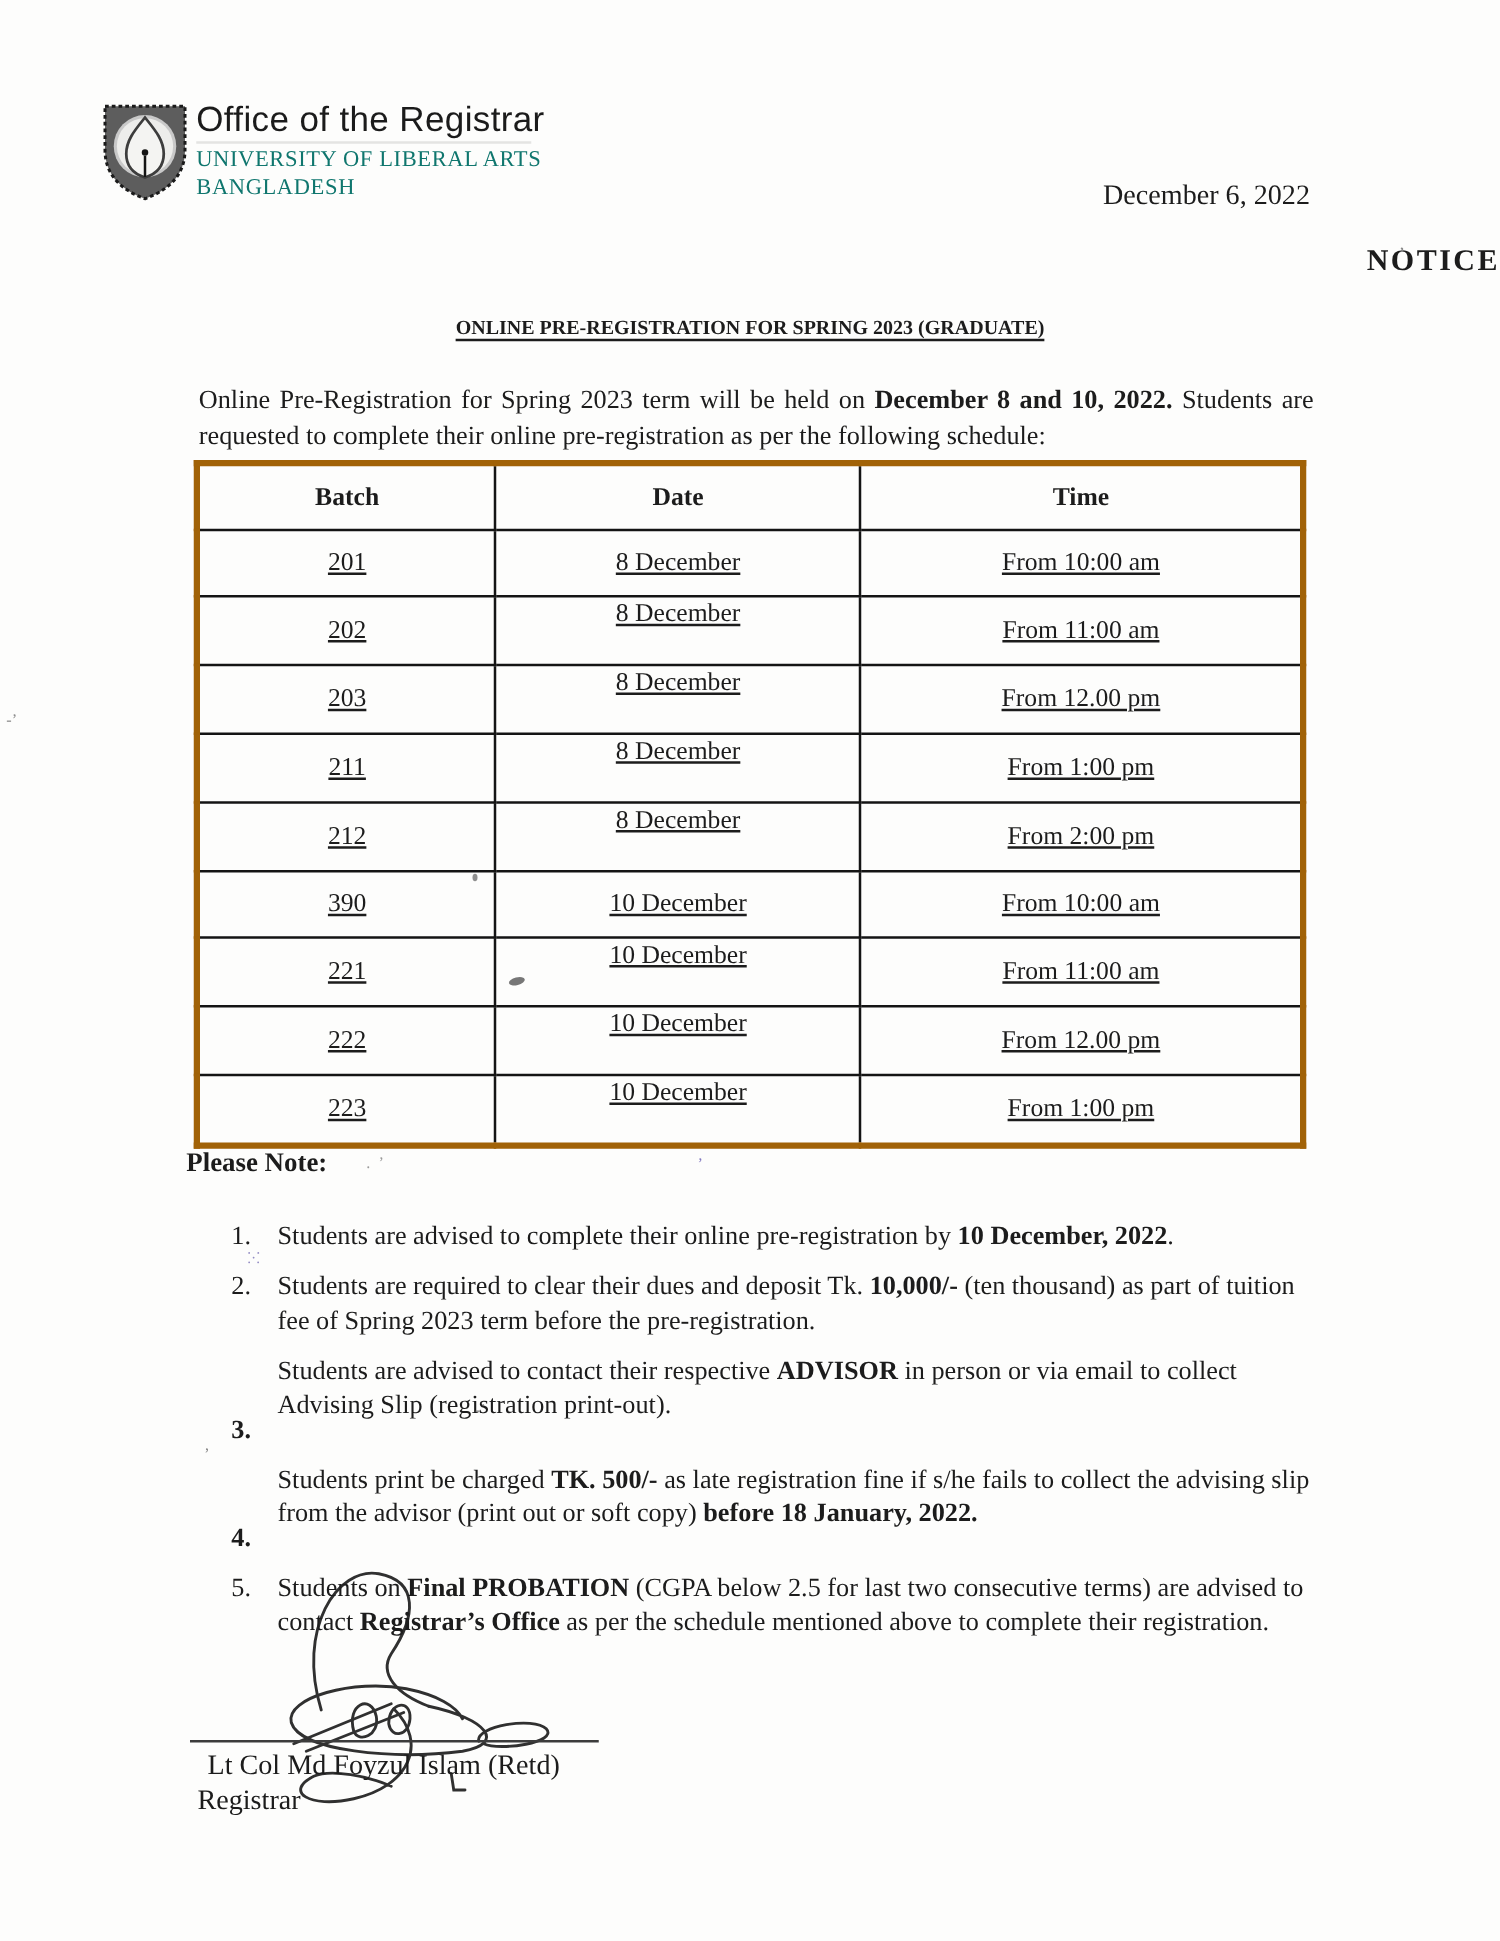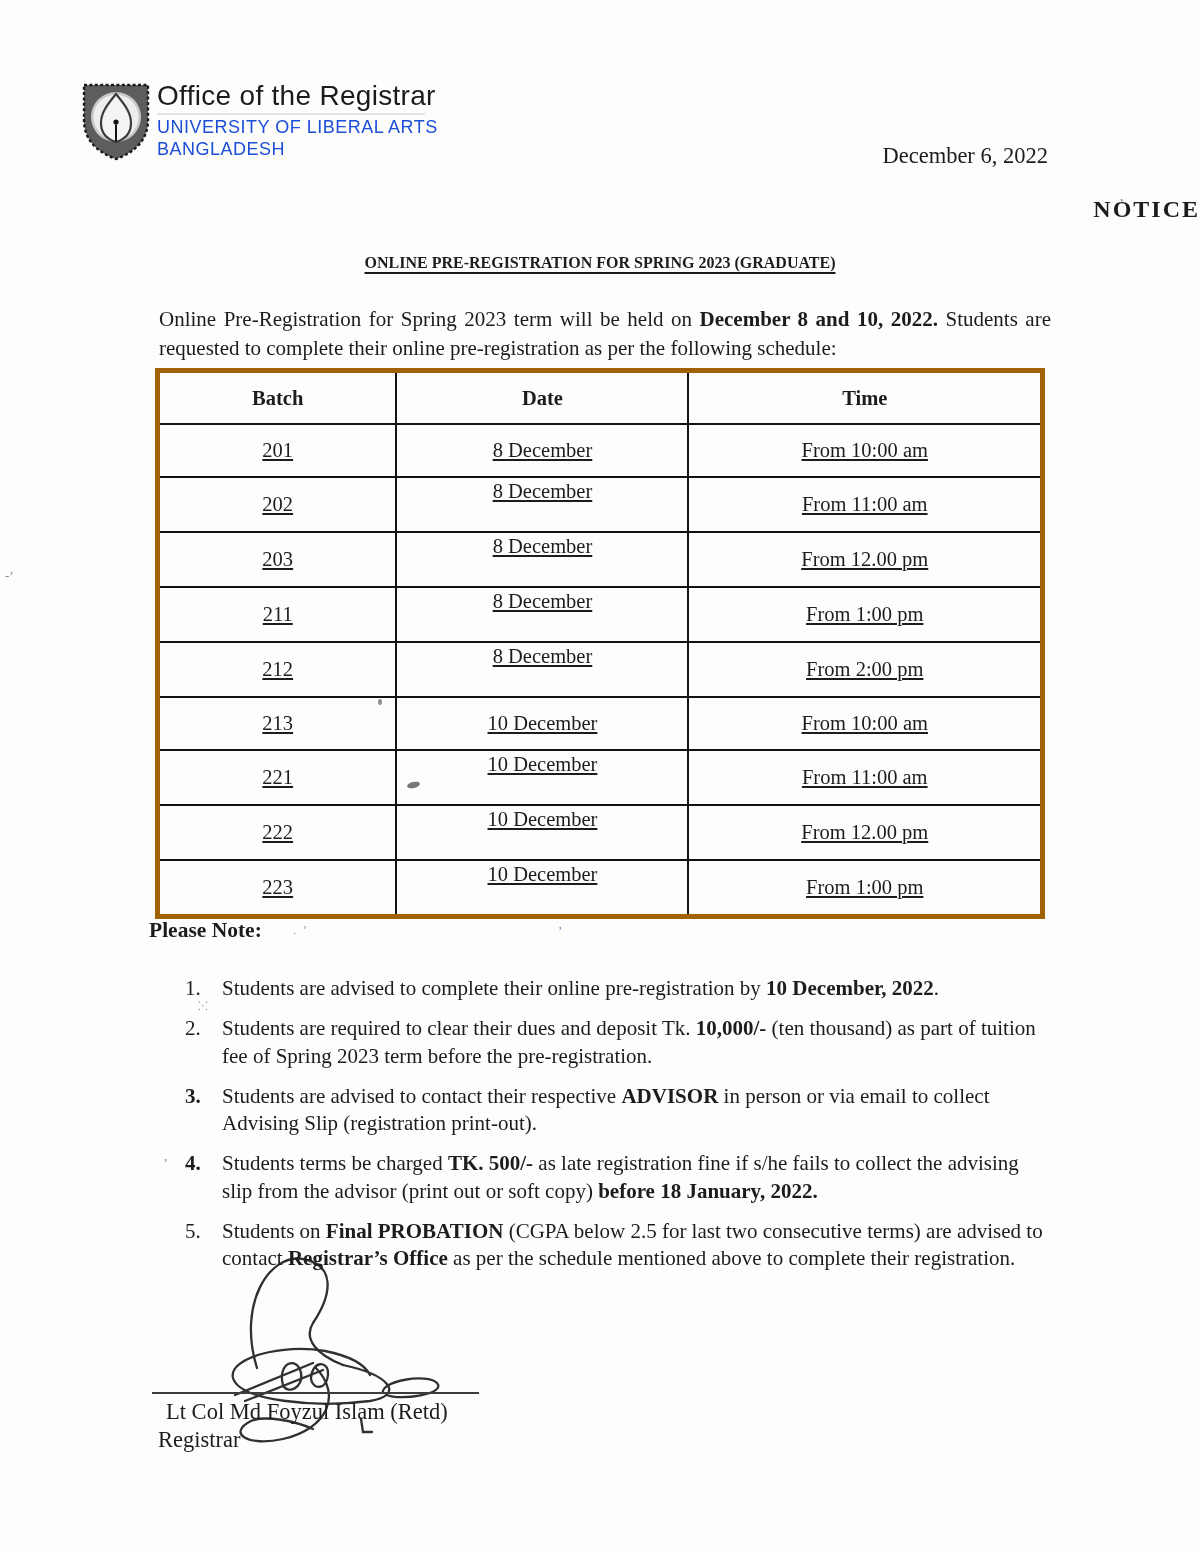--- a/index.html
+++ b/index.html
@@ -1,27 +1,27 @@
 <!DOCTYPE html>
 <html><head>
 <meta charset="utf-8">
 <style>
   html,body{margin:0;padding:0;background:#e9e9e9;}
   .page{
     position:relative;width:1200px;height:1553px;margin:0 auto;
     background:#fdfdfc;color:#1c1c1c;overflow:hidden;
     font-family:"Liberation Serif","DejaVu Serif",serif;
   }
-  .b{font-weight:bold;}
+  .b{font-weight:bold;margin-top:47px;}
   
   .logo{position:absolute;left:80px;top:82px;}
   .lh-text{position:absolute;left:157px;top:80px;font-family:"Liberation Sans","DejaVu Sans",sans-serif;}
   .office{font-size:28px;color:#1b1b1b;letter-spacing:.3px;line-height:31px;}
   .lh-divider{width:268px;height:2px;background:#e4e4e2;margin:2px 0 2px;}
-  .univ{font-size:18px;color:#1d4ed8;letter-spacing:.5px;line-height:21.5px;}
+  .univ{font-size:18px;color:#0f766e;letter-spacing:.5px;line-height:21.5px;font-family:Liberation Serif, serif;}
   .date{position:absolute;top:143px;right:152px;font-size:22.5px;}
   
   .title{position:absolute;top:196px;left:0;width:100%;margin:0;text-align:right;
          font-size:24px;font-weight:bold;letter-spacing:2px;}
   .subtitle{position:absolute;top:254px;left:0;width:100%;margin:0;text-align:center;
             font-size:16px;font-weight:bold;text-decoration:underline;
             text-underline-offset:4px;text-decoration-thickness:2px;}
   .intro{position:absolute;left:159px;top:305px;width:892px;margin:0;
          font-size:21px;line-height:28.5px;text-align:justify;}
   
@@ -109,21 +109,21 @@
           <td>211</td>
           <td class="vtop">8 December</td>
           <td>From 1:00 pm</td>
         </tr>
         <tr>
           <td>212</td>
           <td class="vtop">8 December</td>
           <td>From 2:00 pm</td>
         </tr>
         <tr>
-          <td>213</td>
+          <td>390</td>
           <td>10 December</td>
           <td>From 10:00 am</td>
         </tr>
         <tr>
           <td>221</td>
           <td class="vtop">10 December</td>
           <td>From 11:00 am</td>
         </tr>
         <tr>
           <td>222</td>
@@ -147,21 +147,21 @@
       <div class="note-item">
         <span class="note-num">2.</span>
         <span class="note-body"><span>Students are required to clear their dues and deposit Tk. </span><span class="b">10,000/-</span><span> (ten thousand) as part of tuition fee of Spring 2023 term before the pre-registration.</span></span>
       </div>
       <div class="note-item">
         <span class="note-num b">3.</span>
         <span class="note-body"><span>Students are advised to contact their respective </span><span class="b">ADVISOR</span><span> in person or via email to collect Advising Slip (registration print-out).</span></span>
       </div>
       <div class="note-item">
         <span class="note-num b">4.</span>
-        <span class="note-body"><span>Students terms be charged </span><span class="b">TK. 500/-</span><span> as late registration fine if s/he fails to collect the advising slip from the advisor (print out or soft copy) </span><span class="b">before 18 January, 2022.</span></span>
+        <span class="note-body"><span>Students print be charged </span><span class="b">TK. 500/-</span><span> as late registration fine if s/he fails to collect the advising slip from the advisor (print out or soft copy) </span><span class="b">before 18 January, 2022.</span></span>
       </div>
       <div class="note-item">
         <span class="note-num">5.</span>
         <span class="note-body"><span>Students on </span><span class="b">Final PROBATION</span><span> (CGPA below 2.5 for last two consecutive terms) are advised to contact </span><span class="b">Registrar’s Office</span><span> as per the schedule mentioned above to complete their registration.</span></span>
       </div>
     </div>
 
   <svg class="sig-svg" width="330" height="215" viewBox="0 0 330 215" fill="none" stroke="#1f1f1f" stroke-width="2.3" stroke-linecap="round" opacity="0.92">
     <path d="M92 125 C72 60 105 10 138 16 C170 22 168 50 148 80 C138 96 152 112 178 122"></path>
     <path d="M178 122 C225 132 240 152 205 158 C150 165 75 158 68 135 C63 115 118 100 160 108 C185 113 200 122 205 132"></path>

